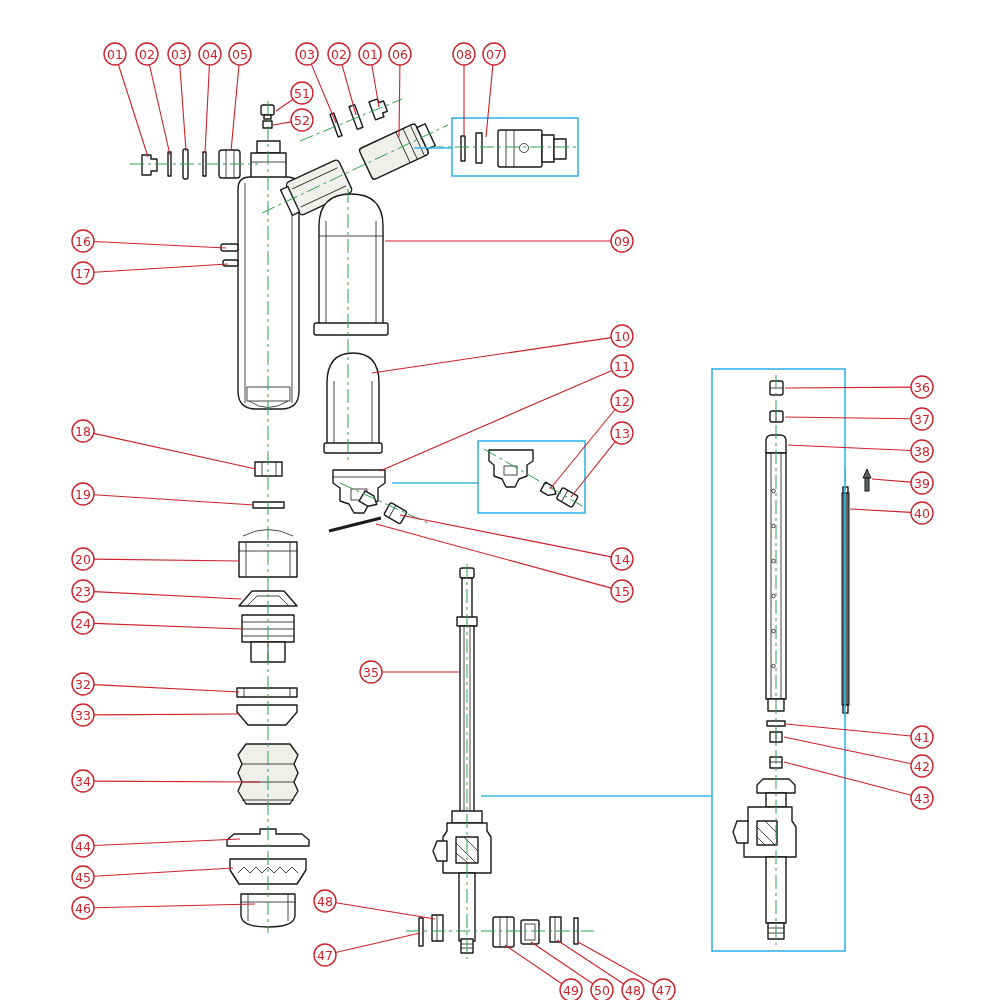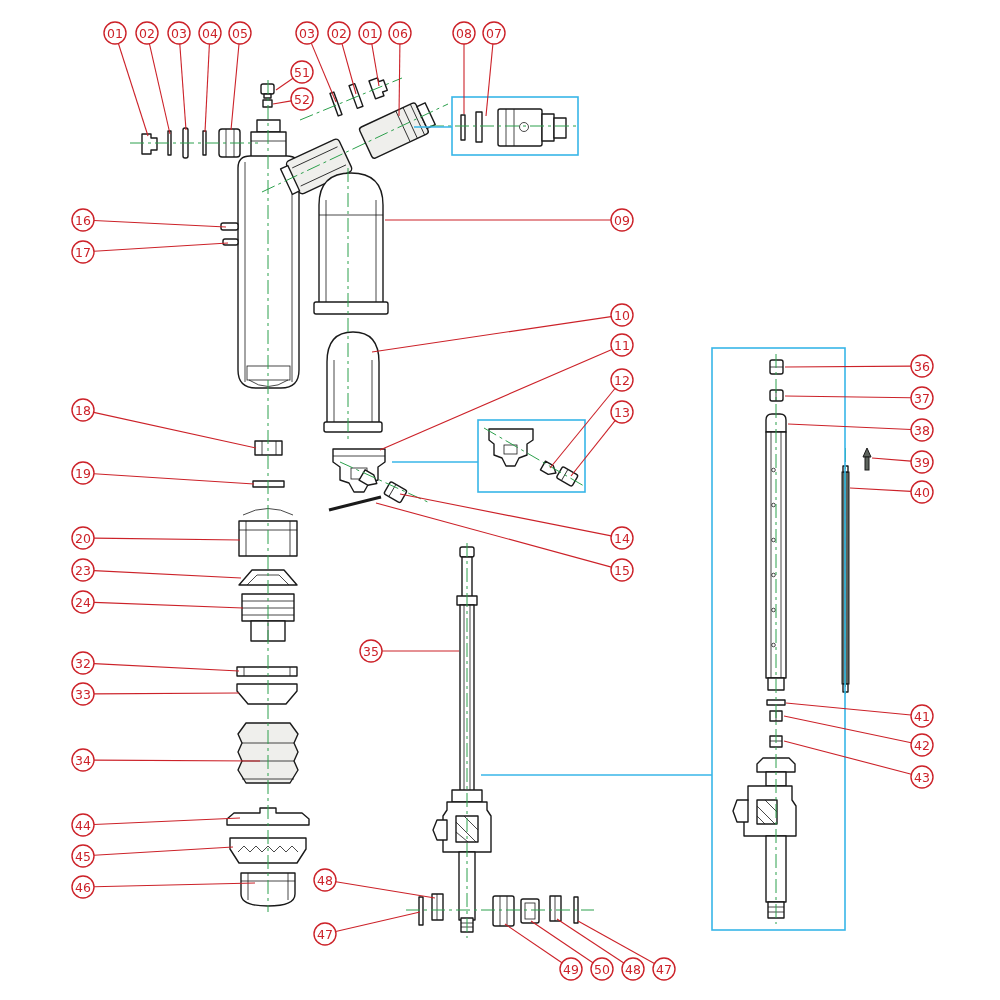--- a/index.html
+++ b/index.html
@@ -1,21 +1,21 @@
 <!DOCTYPE html>
 <html style="--outline: #1a1a1a; --callout: #cc2229; --centerline: #2ca04c; --highlight: #38b6e8; --background: #ffffff;"><head>
 <meta charset="utf-8">
 <style>
   html,body{margin:0;padding:0;}
   body{
     width:1000px;height:1000px;background:#fff;
     font-family:"DejaVu Sans", sans-serif;
     overflow:hidden;
   }
-  #diagram-wrap{width:1000px;height:964px;}
+  #diagram-wrap{width:1000px;height:964px;margin-top:21px;}
   svg{display:block;}
   .centerline{stroke:var(--centerline,#2ca04c);stroke-width:1;stroke-dasharray:14 4 3 4;fill:none;}
   .part{stroke:var(--outline,#1a1a1a);stroke-width:1.4;fill:#ffffff;stroke-linejoin:round;}
   .part-shaded{stroke:var(--outline,#1a1a1a);stroke-width:1.4;fill:#efefec;stroke-linejoin:round;}
   .part-inner{stroke:var(--outline,#1a1a1a);stroke-width:0.8;fill:none;}
   .part-dark{stroke:var(--outline,#1a1a1a);stroke-width:1;fill:#5d635d;}
   .part-pin{stroke:var(--outline,#1a1a1a);stroke-width:3;fill:none;}
   .hbox{fill:none;stroke:var(--highlight,#38b6e8);stroke-width:1.6;}
   .connector{stroke:var(--highlight,#38b6e8);stroke-width:1.6;}
   .leader{stroke:var(--callout,#cc2229);stroke-width:1.1;fill:none;}

